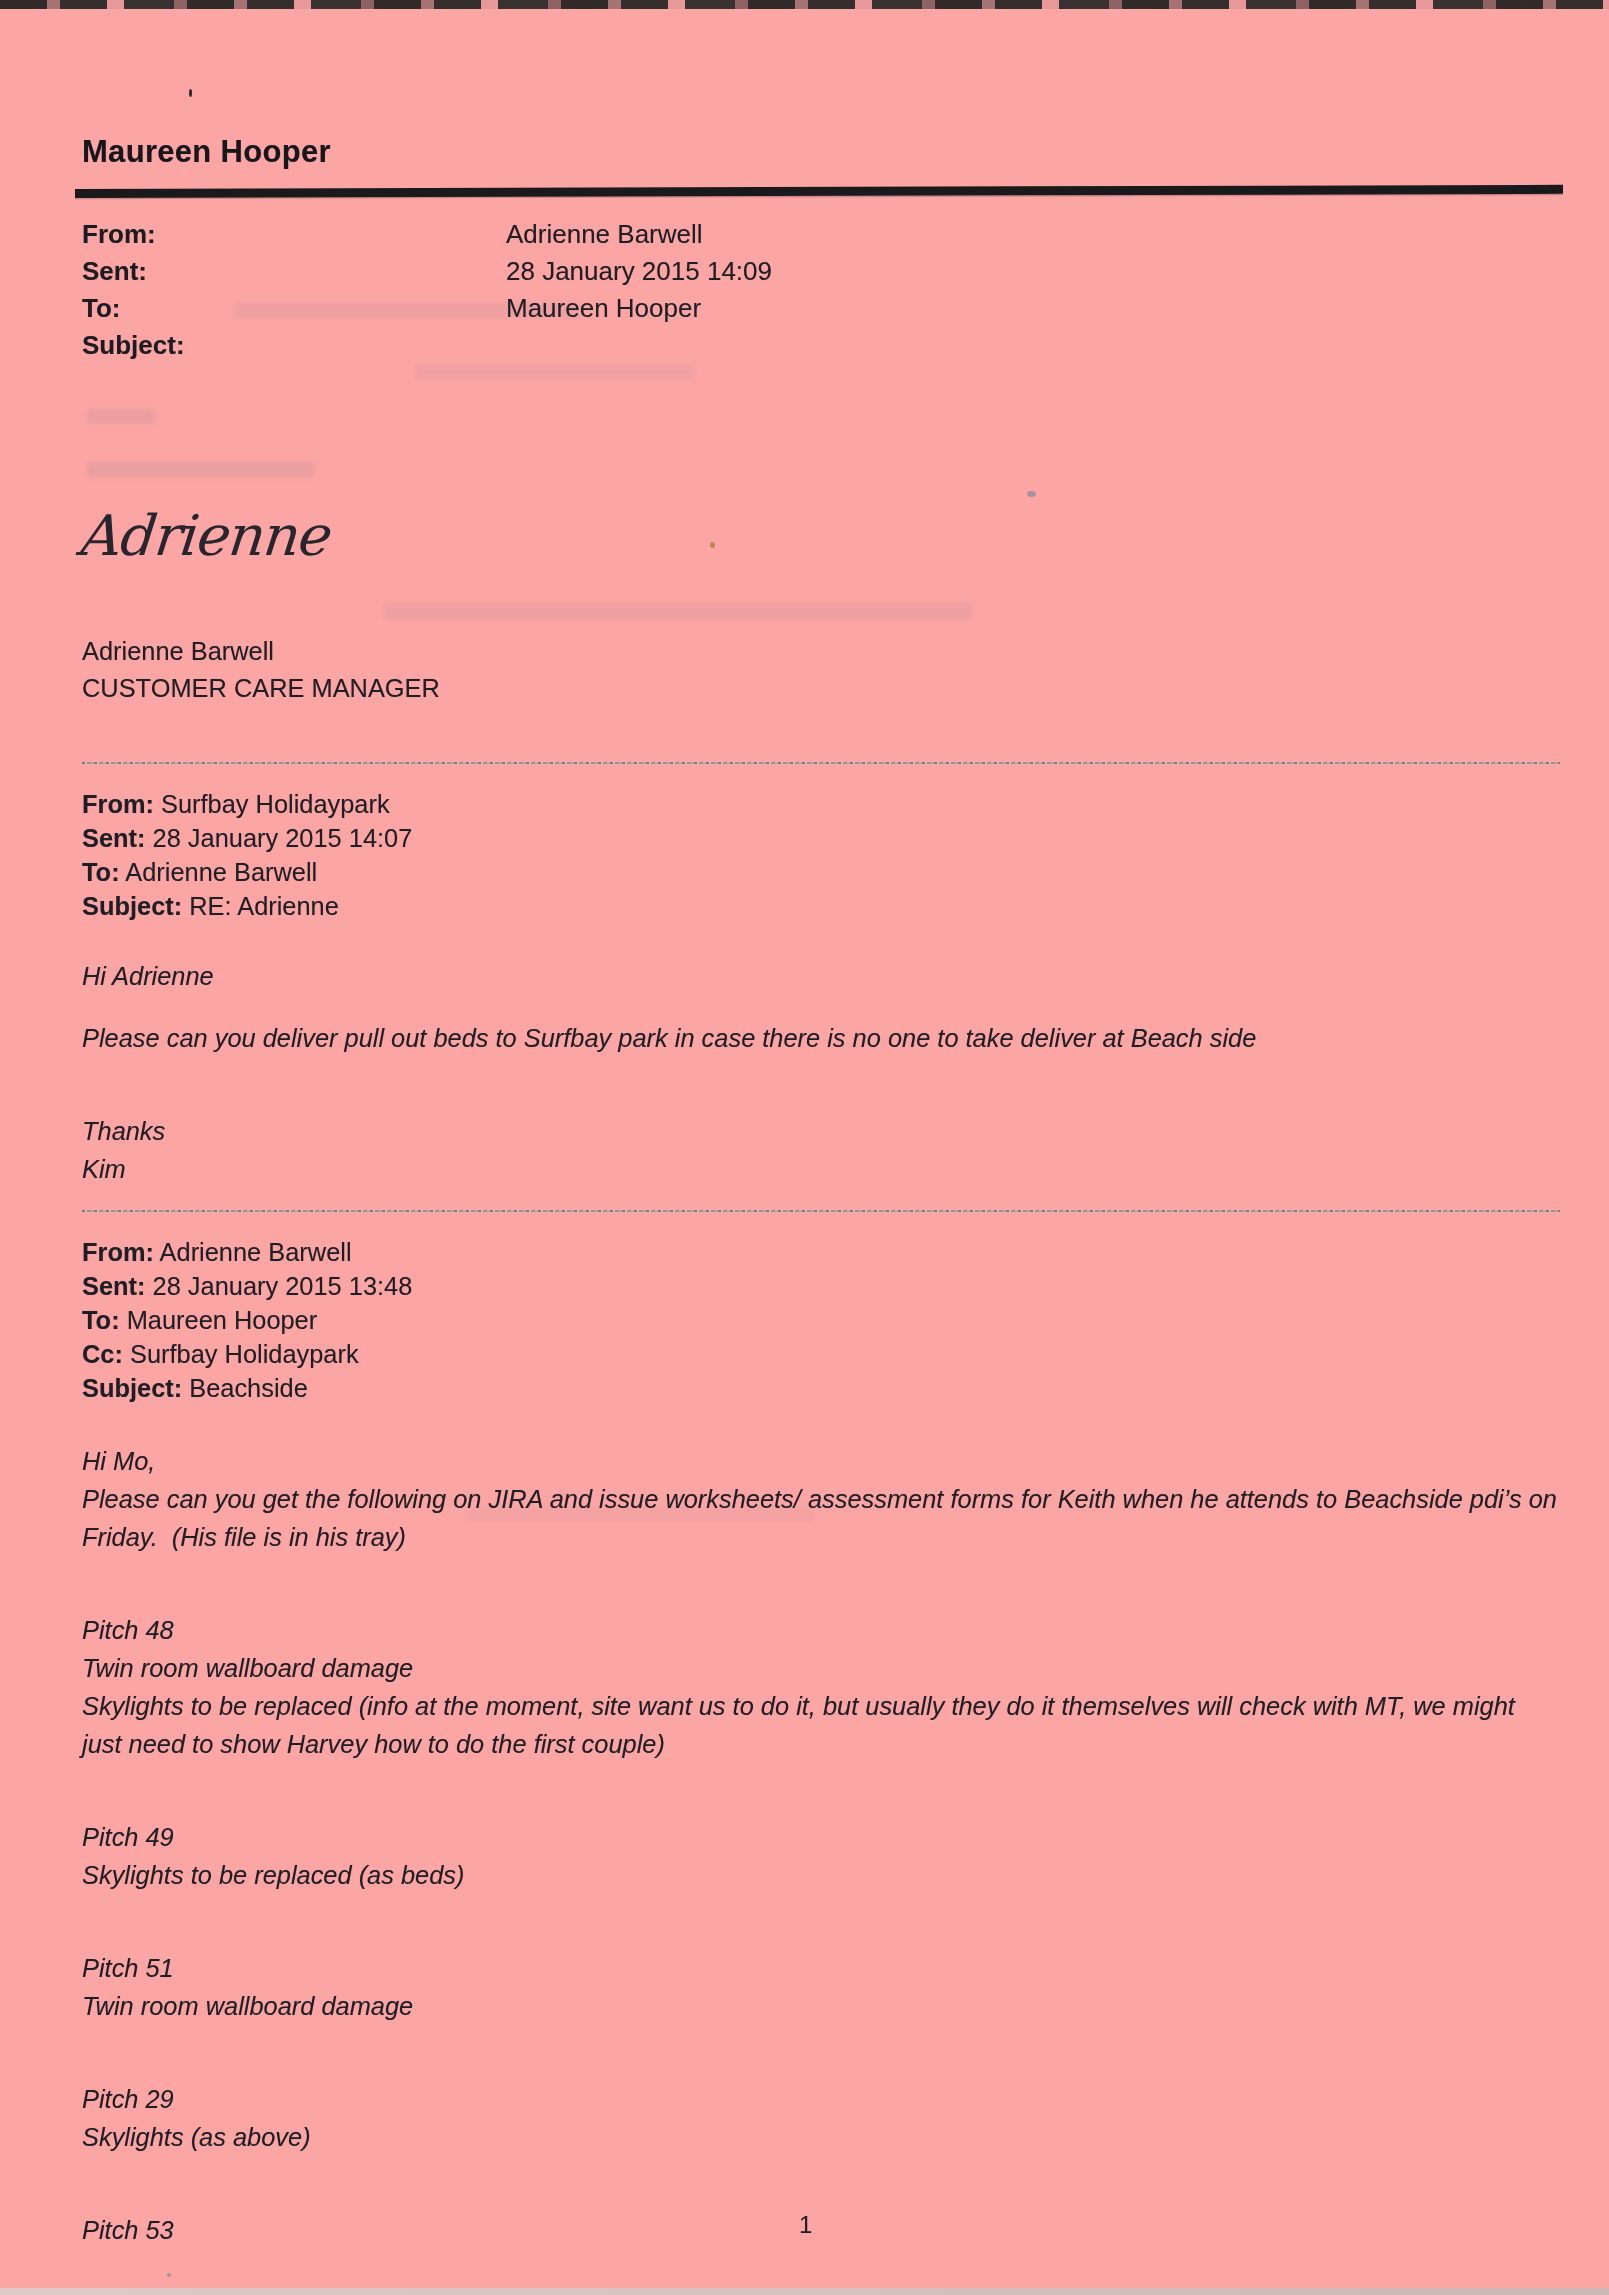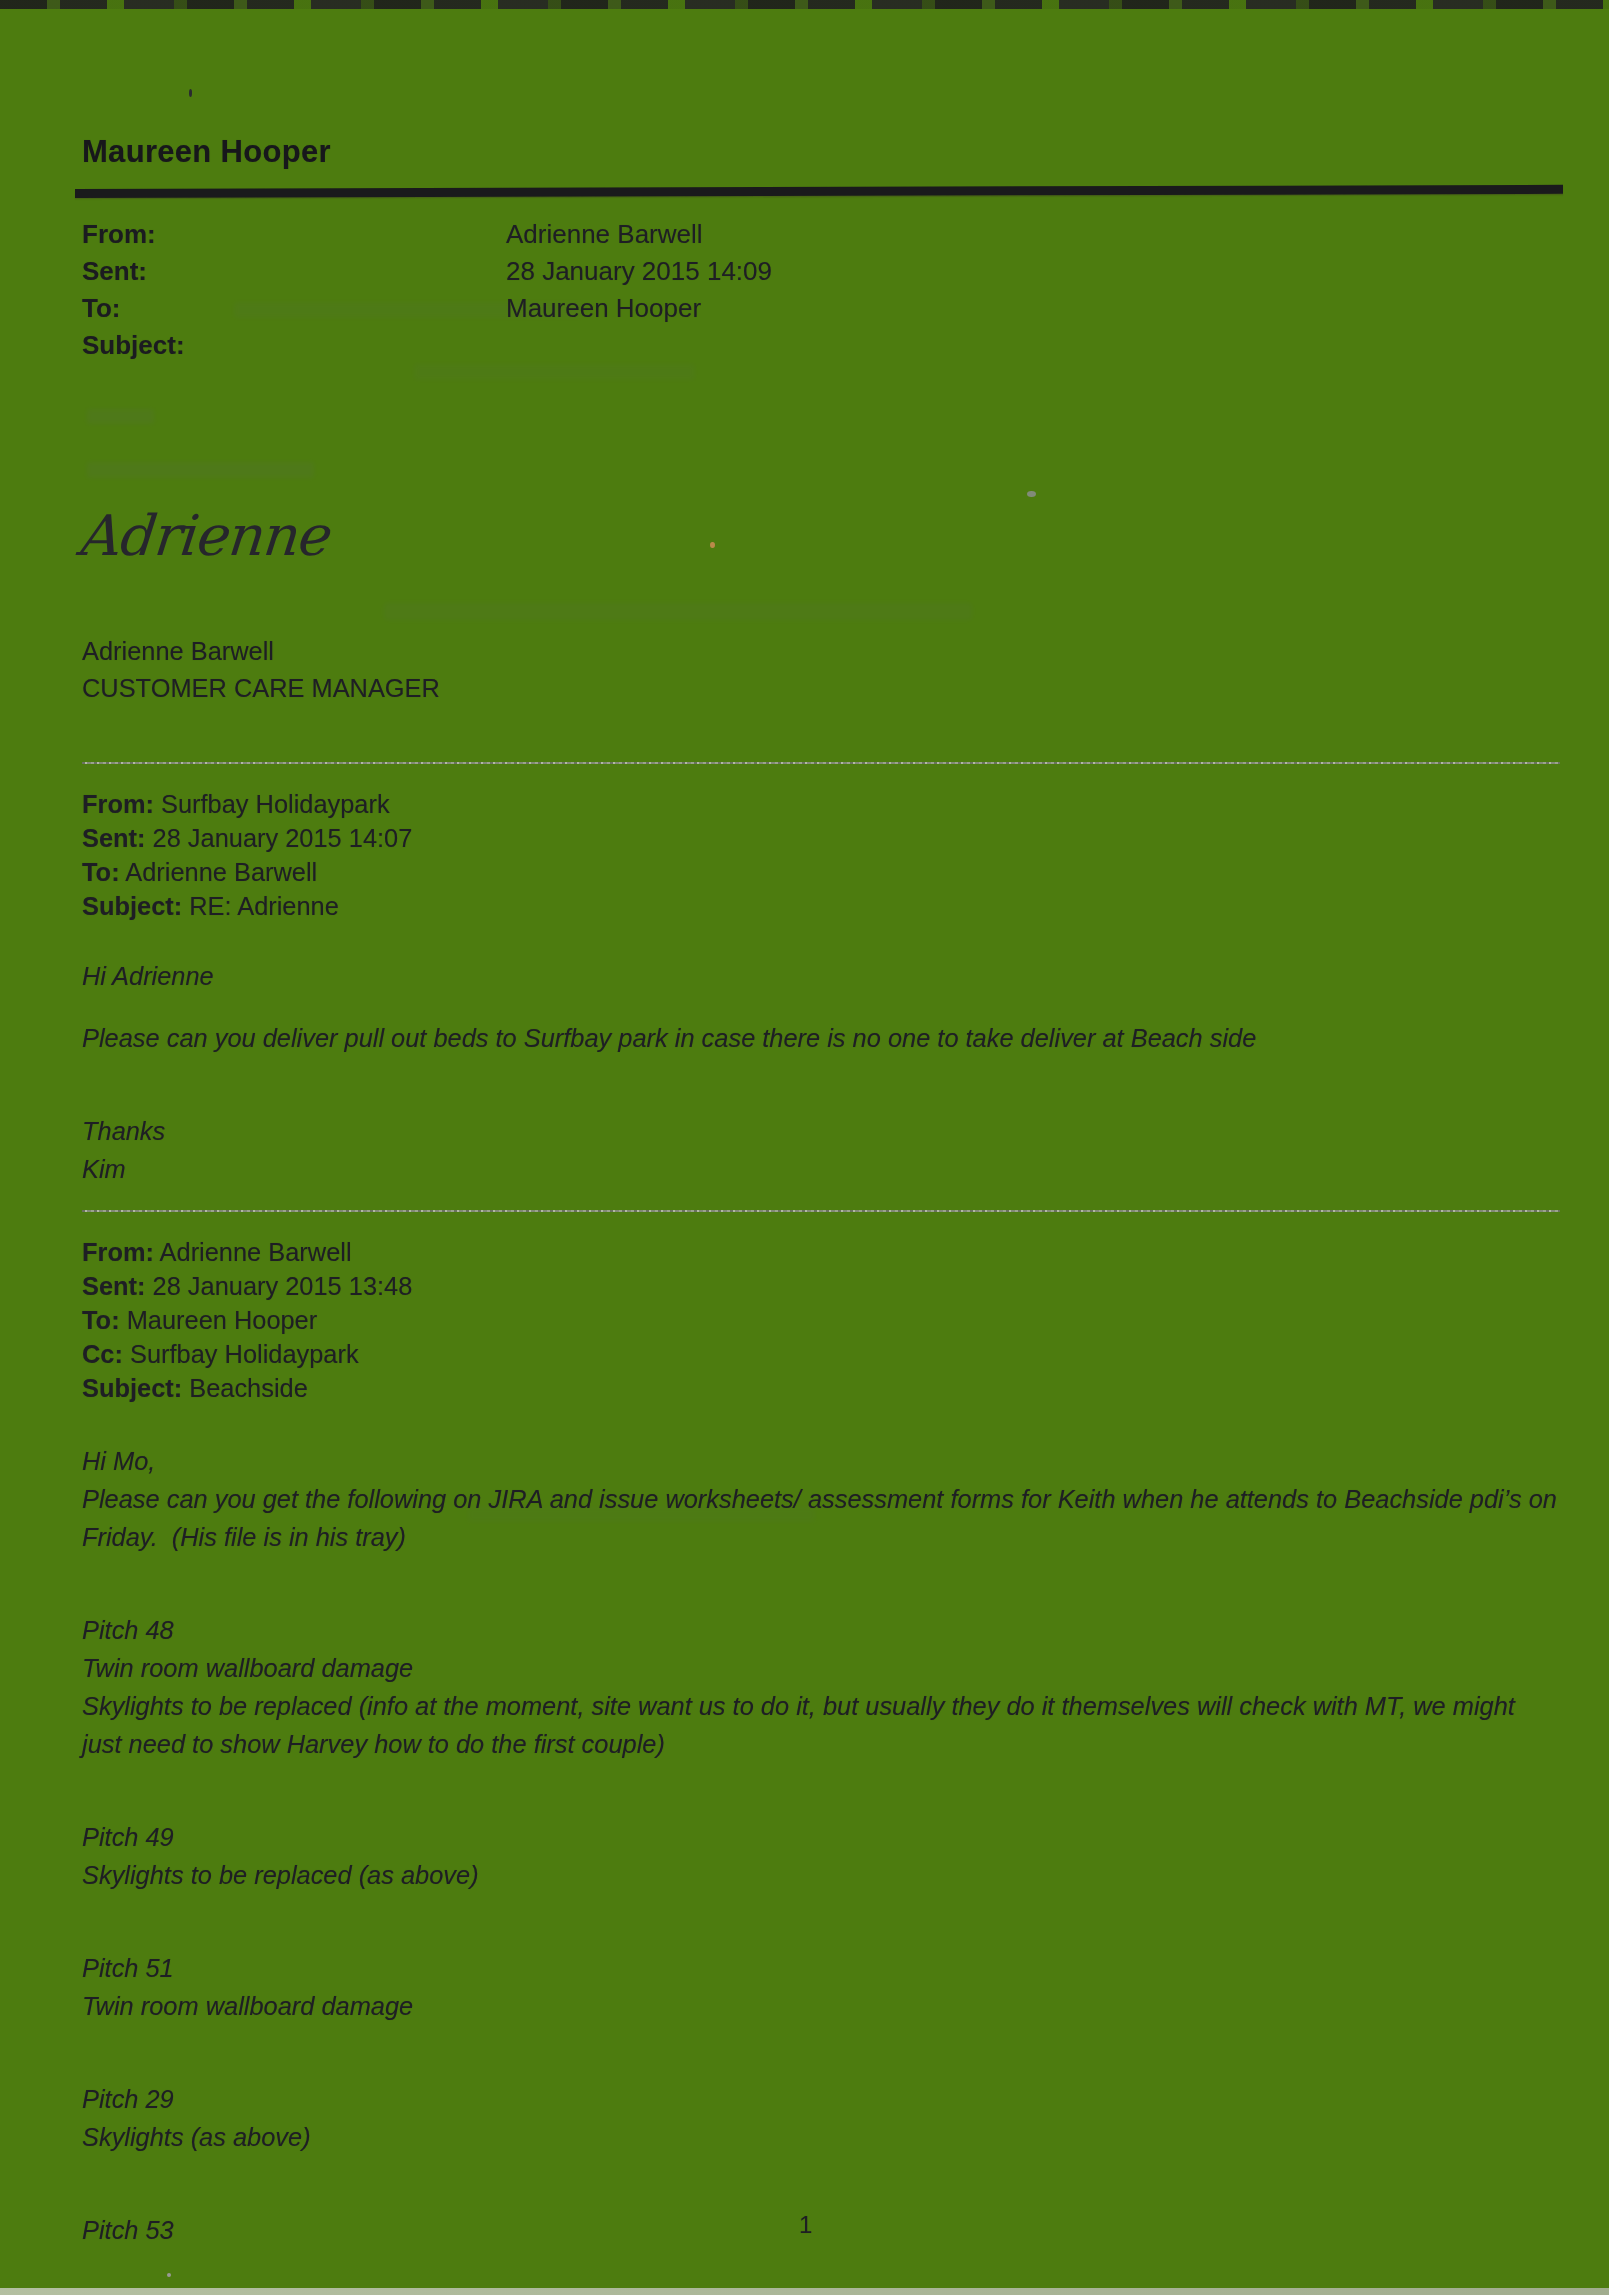--- a/index.html
+++ b/index.html
@@ -3,21 +3,21 @@
 <meta charset="utf-8">
 <style>
   html,body{margin:0;padding:0;}
   body{
     width:1609px;height:2295px;
     background:#e8e8e6;
     font-family:"Liberation Sans", sans-serif;
   }
   .sheet{
     position:relative;width:1609px;height:2295px;
-    background:#4d7c0f;overflow:hidden;
+    background:#fca5a5;overflow:hidden;
     color:#1e1e24;
   }
   .content{
     position:absolute;left:82px;top:0;width:1478px;
   }
   
   .scan-top{
     position:absolute;top:0;left:0;width:1609px;height:8.7px;
     background:repeating-linear-gradient(90deg,
       #1c1c1c 0 47px, rgba(40,40,40,.45) 47px 60px,
@@ -159,21 +159,21 @@
     <p class="para mt-intro soft">Please can you get the following on JIRA and issue worksheets/ assessment forms for Keith when he attends to Beachside pdi’s on Friday.  (His file is in his tray)</p>
 
     <div class="pitch-group soft">
       <p class="para">Pitch 48</p>
       <p class="para">Twin room wallboard damage</p>
       <p class="para">Skylights to be replaced (info at the moment, site want us to do it, but usually they do it themselves will check with MT, we might just need to show Harvey how to do the first couple)</p>
     </div>
 
     <div class="pitch-group soft">
       <p class="para">Pitch 49</p>
-      <p class="para">Skylights to be replaced (as above)</p>
+      <p class="para">Skylights to be replaced (as beds)</p>
     </div>
 
     <div class="pitch-group soft">
       <p class="para">Pitch 51</p>
       <p class="para">Twin room wallboard damage</p>
     </div>
 
     <div class="pitch-group soft">
       <p class="para">Pitch 29</p>
       <p class="para">Skylights (as above)</p>

